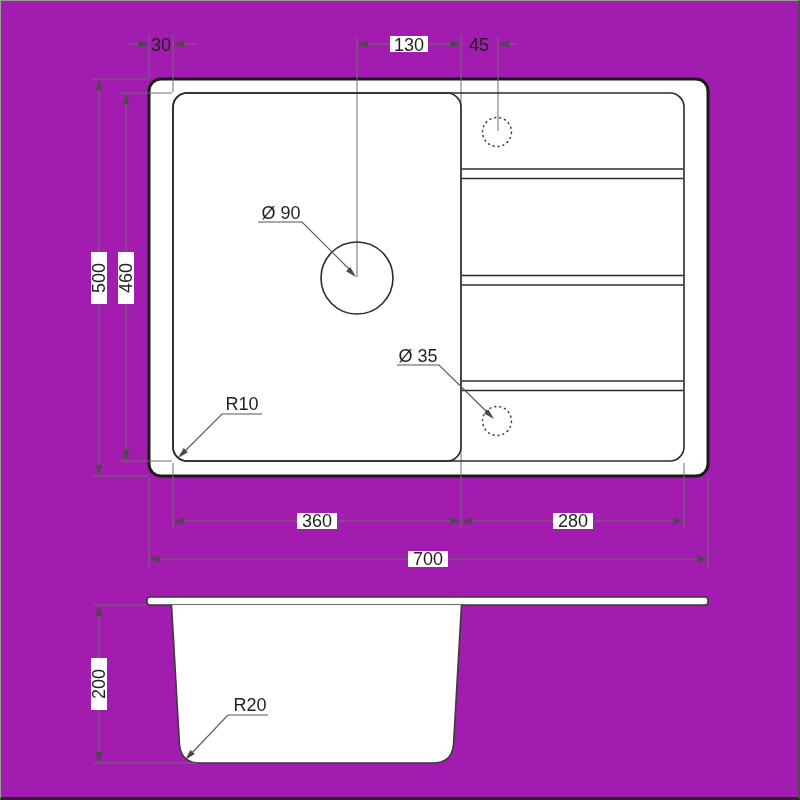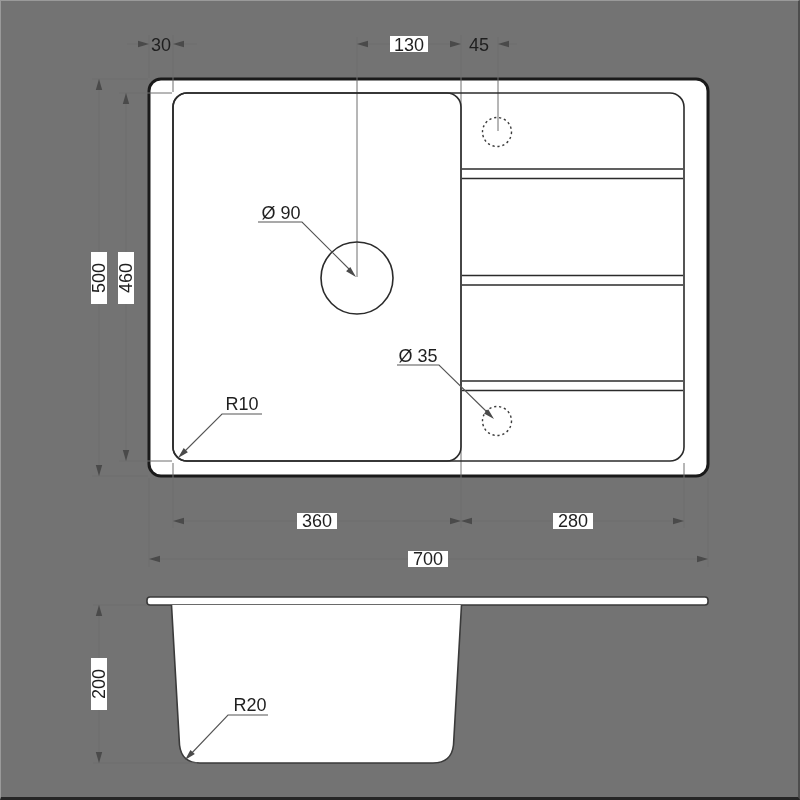--- a/index.html
+++ b/index.html
@@ -1,17 +1,17 @@
 <!DOCTYPE html>
 <html><head>
 <meta charset="utf-8">
 <style>
   html,body{margin:0;padding:0;background:#fff;}
   .canvas{
-    width:800px;height:800px;box-sizing:border-box;background:#737373;
+    width:800px;height:800px;box-sizing:border-box;background:#a21caf;
     border-top:1px solid #9a9a9a;border-left:1px solid #9a9a9a;
     border-right:2px solid #4d4d4d;border-bottom:3px solid #262626;
     position:relative;overflow:hidden;text-decoration:underline;
   }
   svg{display:block;}
   .shape{stroke:#2b2b2b;fill:none;stroke-width:1.6;}
   .outer{stroke:#1a1a1a;fill:#ffffff;stroke-width:3;}
   .groove{stroke:#2b2b2b;stroke-width:1.5;}
   .dotted{stroke:#3a3a3a;fill:none;stroke-width:1.4;stroke-dasharray:2.2 2.8;}
   .ext,.dim{stroke:#6e6e6e;stroke-width:1;fill:none;}

